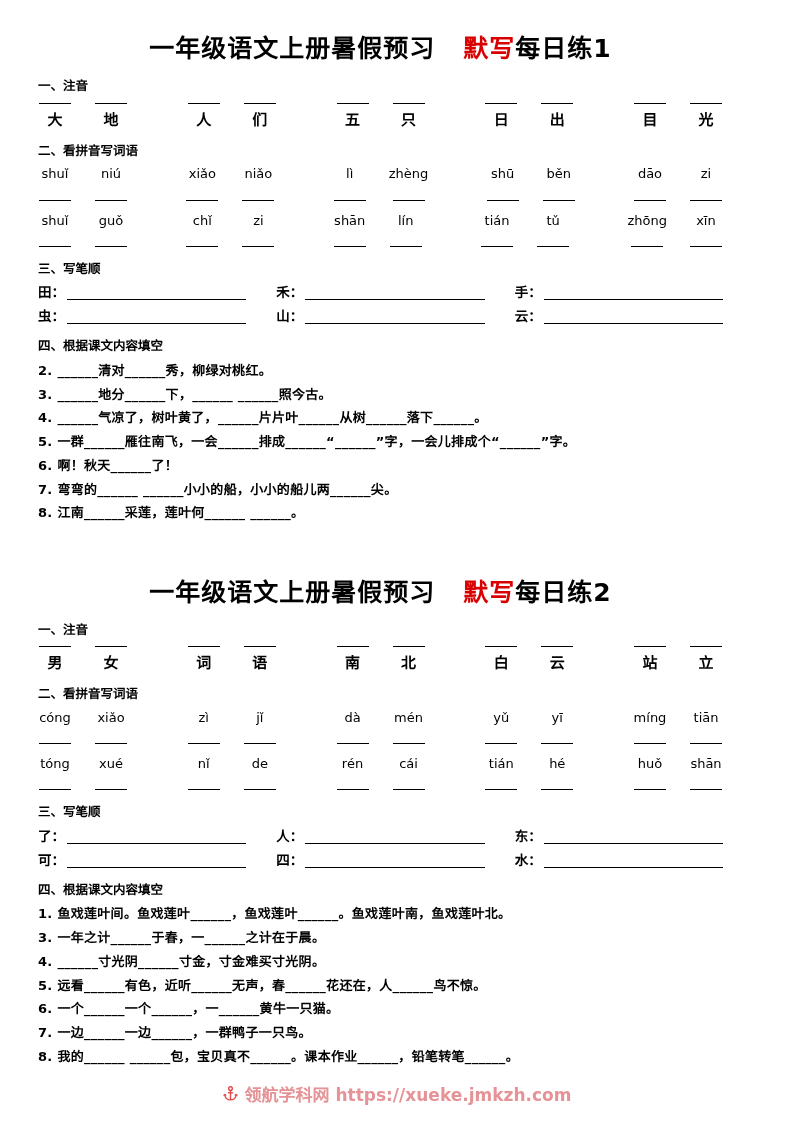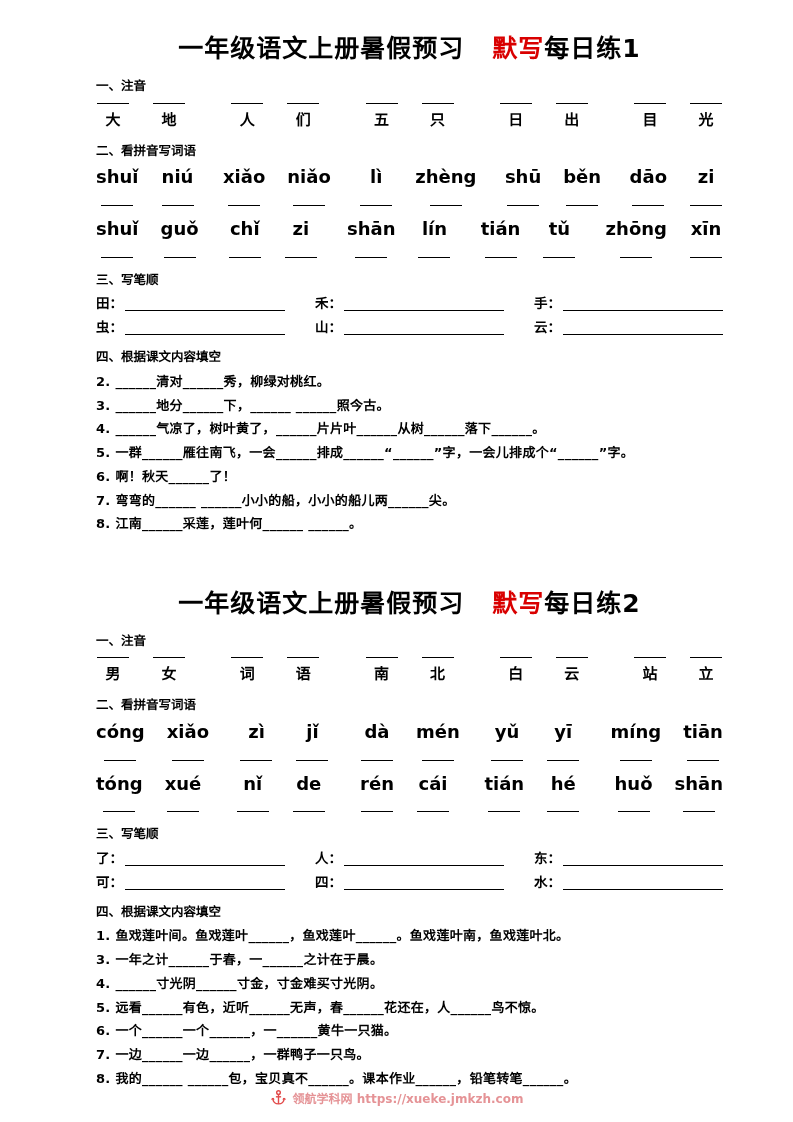--- a/index.html
+++ b/index.html
@@ -1,45 +1,45 @@
 <!DOCTYPE html>
 <html lang="zh-CN"><head>
 <meta charset="utf-8">
 <style>
   *{box-sizing:border-box}
   html,body{margin:0;padding:0;background:#ffffff}
   body{font-family:"DejaVu Sans","Liberation Sans",sans-serif;color:#000}
   .sheet{position:relative;width:793px;height:1122px;margin:0 auto;background:#fff;
-         padding:34px 70px 0 96px;overflow:hidden}
+         padding:34px 70px 0 38px;overflow:hidden}
   .page{display:block}
   .page2{margin-top:56px}
   .title{margin:0 0 12px;text-align:center;font-size:25px;font-weight:bold;letter-spacing:1px;line-height:1.2}
   .title .red{color:#d90000;margin-left:28px}
   .sec-h{font-size:12.5px;font-weight:bold;margin:14px 0 9px;line-height:1.25}
   
   .duo-row{display:flex;justify-content:space-between;margin-bottom:10px}
   .duo{display:flex;gap:22px}
   .col{display:flex;flex-direction:column;align-items:center;min-width:34px}
   .wline{display:inline-block;width:32px;height:0;border-bottom:1.6px solid #000}
   .zh .col .wline{margin-bottom:7px}
   .zchar{font-size:15px;font-weight:bold;line-height:1.2}
-  .py-s{font-size:18px;font-weight:bold;line-height:1.1;white-space:nowrap}
+  .py-s{font-size:13px;font-weight:normal;line-height:1.1;white-space:nowrap}
   .py .col .wline{margin-top:18px}
   .py{margin-bottom:13px}
   
   .bs-row{display:flex;margin-bottom:9px}
   .bs-cell{flex:1;display:flex;align-items:flex-end}
   .bs-cell + .bs-cell{margin-left:30px}
   .bs-char{font-size:13.5px;font-weight:bold;line-height:1.1}
   .bs-line{flex:1;border-bottom:1.6px solid #000;margin-left:2px}
   
   .tk p{margin:0 0 7.5px;font-size:13px;font-weight:bold;letter-spacing:.3px;line-height:1.25}
   
   .watermark{position:absolute;left:0;right:0;bottom:16px;display:flex;justify-content:center;
-             gap:6px;font-size:12px;font-weight:bold;color:#e59396}
+             align-items:center;gap:6px;font-size:17px;font-weight:bold;color:#e59396}
   .watermark svg{display:block}
 </style>
 </head>
 <body>
 
 <div class="sheet">
 
   <section class="page page1">
     <h1 class="title"><span>一年级语文上册暑假预习</span><span class="red">默写</span><span>每日练1</span></h1>
 

